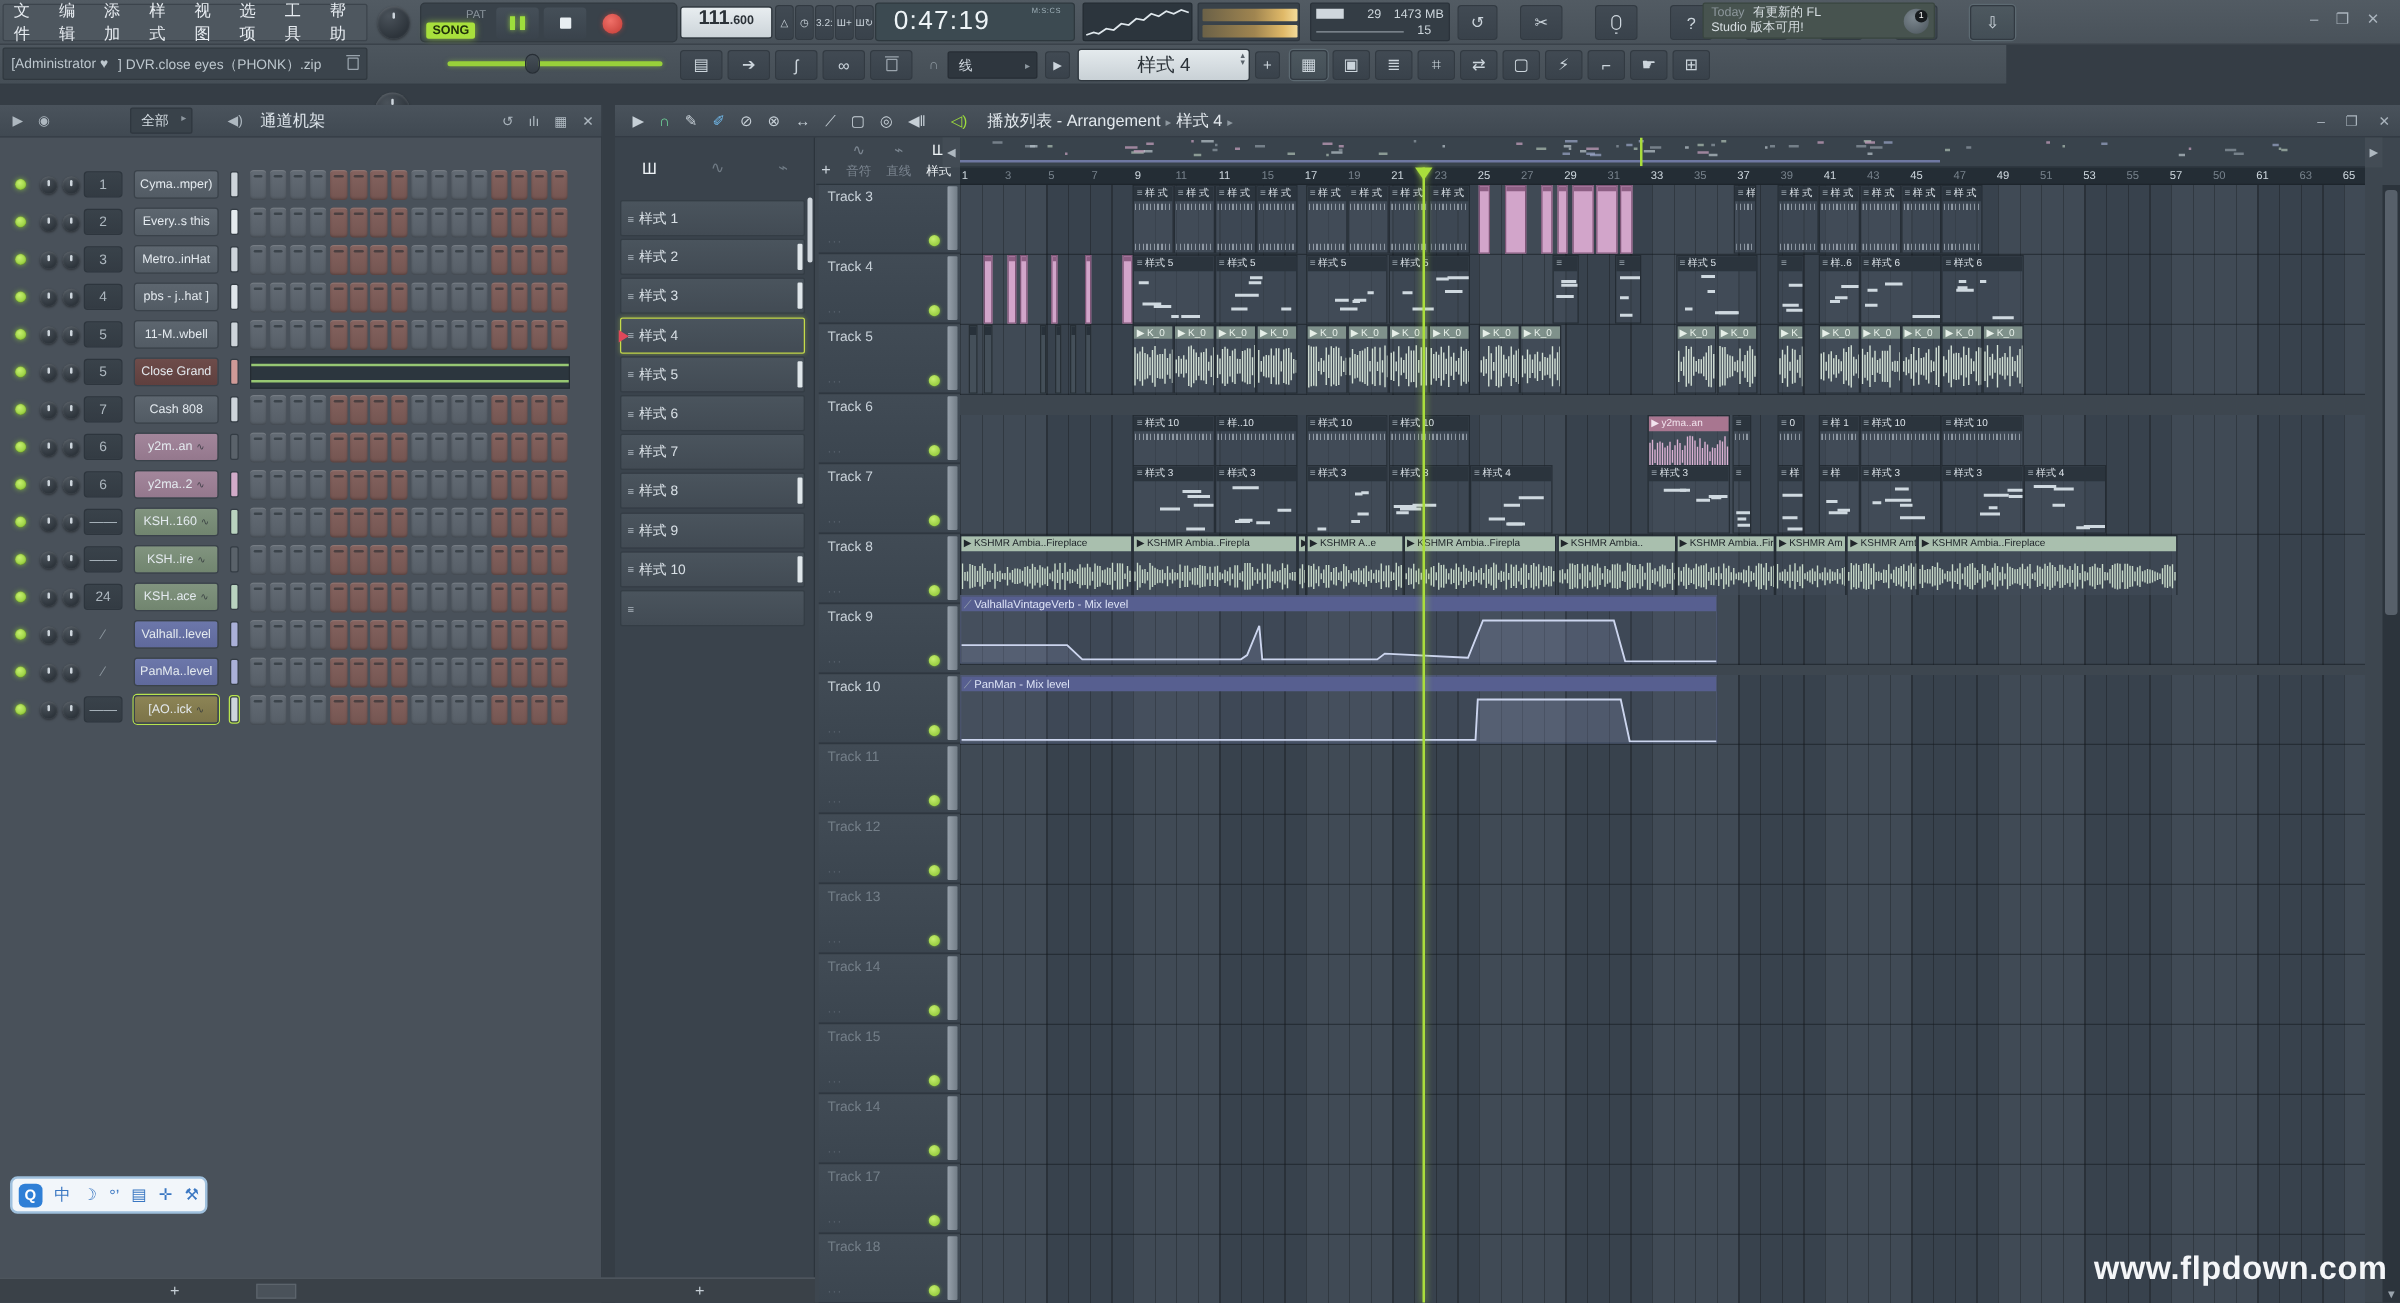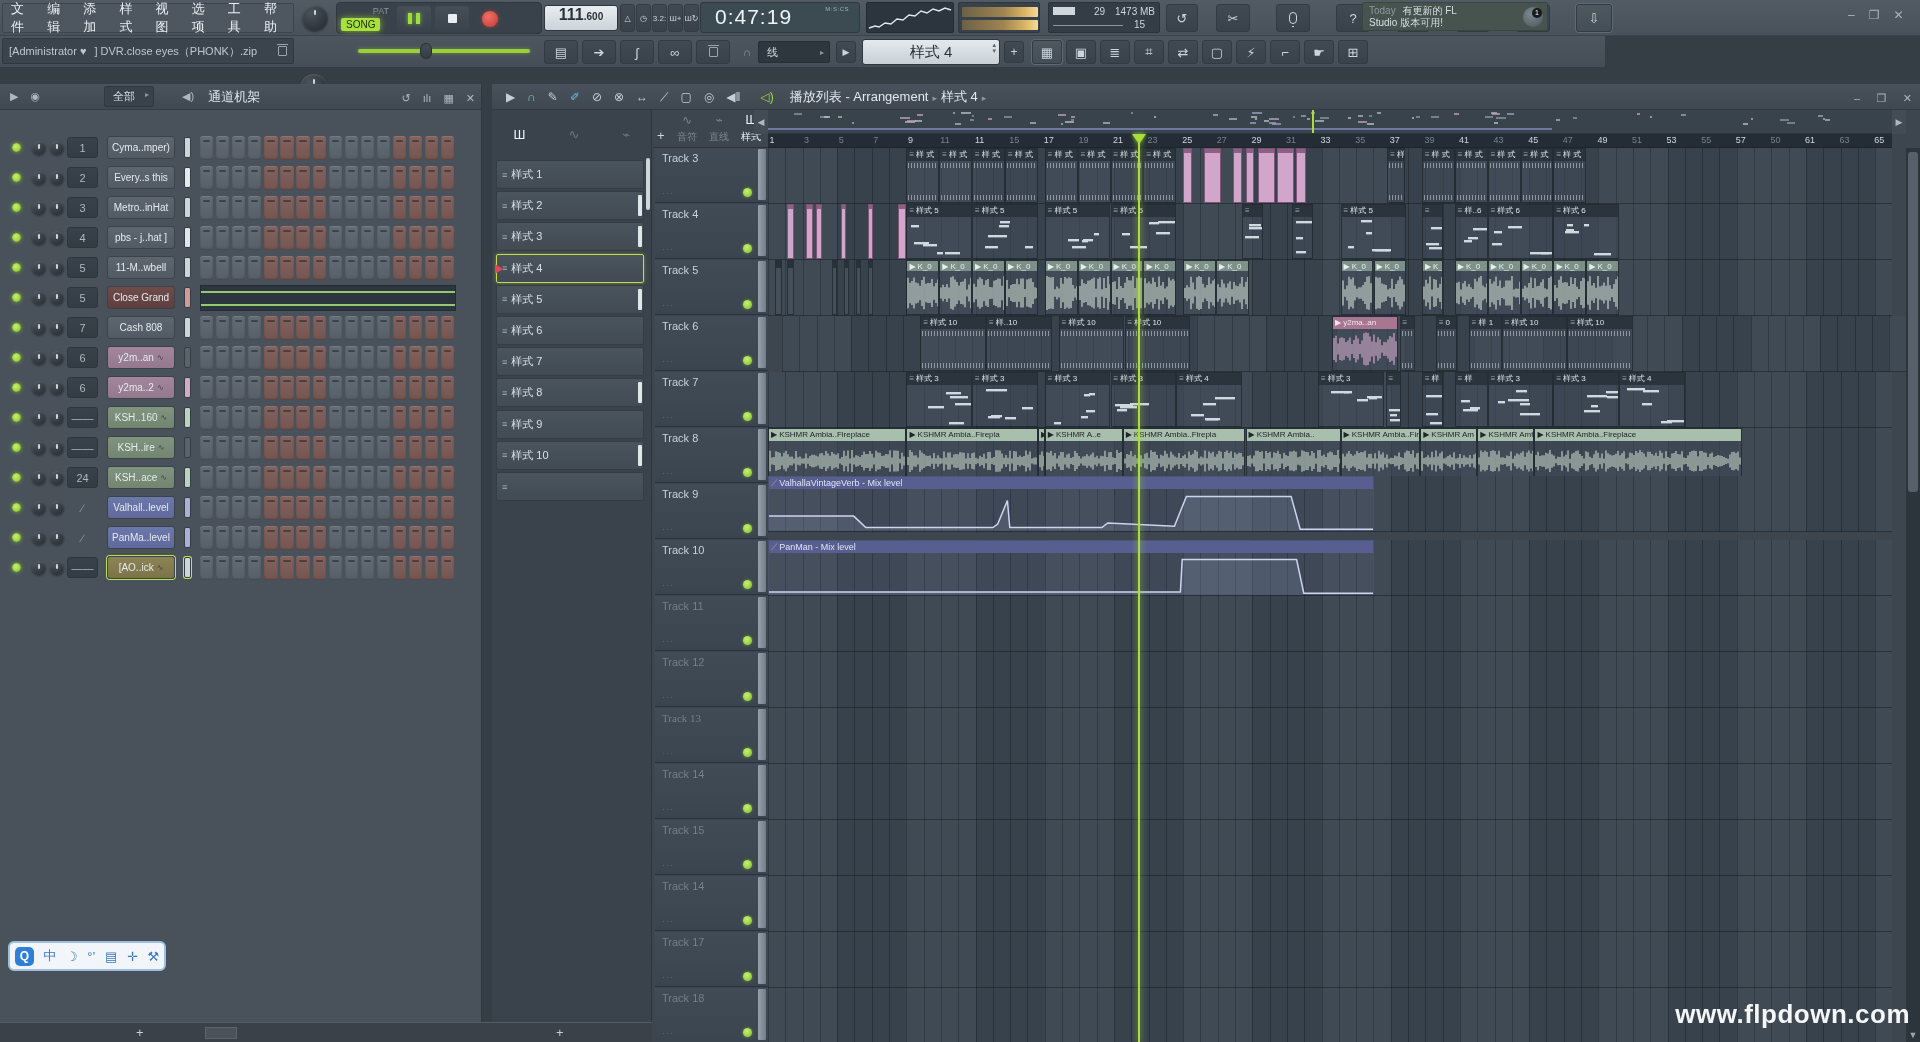--- a/index.html
+++ b/index.html
@@ -12,21 +12,21 @@
   #menubox{position:absolute;left:2px;top:3px;width:292px;height:30px;background:#4e575f;border:1px solid #3c444c;border-radius:2px;display:flex;align-items:center;padding:0 8px;gap:15px;}
   .menu-item{color:#e8edf2;font-size:13px;cursor:default;}
   .knob{border-radius:50%;background:radial-gradient(circle at 35% 30%,#4a525a,#2d343b 70%);box-shadow:inset 0 1px 2px rgba(255,255,255,.15),0 1px 2px rgba(0,0,0,.4);}
   .knob:after{content:"";position:absolute;left:50%;top:18%;width:2px;height:5px;background:#cdd5dc;transform:translateX(-50%);border-radius:1px;}
   .tbtn{position:absolute;top:4px;height:28px;background:linear-gradient(#414a53,#39424b);border:1px solid #323a42;border-radius:3px;color:#ccd5dc;display:flex;align-items:center;justify-content:center;font-size:13px;}
   .tbtn.small{font-size:11px;}
   .lit{background:linear-gradient(#4d585f,#434e56);box-shadow:0 0 0 1px #5d6a72;}
   #transport{position:absolute;left:336px;top:2px;width:206px;height:32px;background:#39424a;border-radius:4px;border:1px solid #30383f;}
   #patsong{position:absolute;left:4px;top:2px;width:52px;height:27px;}
   #pat-label{position:absolute;right:4px;top:1px;color:#8a949c;font-size:9px;}
-  #song-btn{position:absolute;left:0;bottom:1px;background:#a8e03c;color:#20300a;font-weight:normal;font-size:10px;padding:1px 5px;border-radius:2px;box-shadow:0 0 6px rgba(168,224,60,.7);}
+  #song-btn{position:absolute;left:0;bottom:1px;background:#a8e03c;color:#20300a;font-weight:bold;font-size:10px;padding:1px 5px;border-radius:2px;box-shadow:0 0 6px rgba(168,224,60,.7);}
   .transport-btn{position:absolute;top:3px;width:34px;height:25px;background:linear-gradient(#454f58,#3a434c);border-radius:3px;display:flex;align-items:center;justify-content:center;}
   #pause-btn{left:60px;}
   #pause-btn .bar{width:4px;height:11px;background:#9ede3c;margin:0 2px;box-shadow:0 0 4px rgba(158,222,60,.8);}
   #stop-btn{left:98px;}
   #stop-btn .sq{width:9px;height:9px;background:#e8eef2;border-radius:1px;}
   #rec-btn{left:136px;background:none;}
   #rec-btn .dot{width:16px;height:16px;border-radius:50%;background:radial-gradient(circle at 40% 35%,#f07068,#c23a34);box-shadow:0 0 4px rgba(220,70,60,.6);}
   #tempo{position:absolute;left:544px;top:5px;width:74px;height:26px;background:linear-gradient(#e8edf0,#ccd4d9);border-radius:3px;color:#2b3238;display:flex;align-items:baseline;justify-content:center;border:1px solid #2f373e;}
   #tempo .int{font-size:16px;font-weight:bold;}
   #tempo .frac{font-size:10px;font-weight:bold;}
@@ -913,21 +913,21 @@
         <div class="dots">···</div>
         <div class="tled"></div>
         <div class="strip"></div>
       </div>
       <div class="trk-head dim" style="top: 568px;">
         <div class="nm">Track 12</div>
         <div class="dots">···</div>
         <div class="tled"></div>
         <div class="strip"></div>
       </div>
-      <div class="trk-head dim" style="top: 624px; font-family: Liberation Serif, serif;">
+      <div class="trk-head dim" style="top: 624px;">
         <div class="nm">Track 13</div>
         <div class="dots">···</div>
         <div class="tled"></div>
         <div class="strip"></div>
       </div>
       <div class="trk-head dim" style="top: 680px;">
         <div class="nm">Track 14</div>
         <div class="dots">···</div>
         <div class="tled"></div>
         <div class="strip"></div>
@@ -1294,21 +1294,21 @@
             <path d="M1 12.0V28.0M3 14.8V25.2M5 6.8V33.2M7 3.3V36.7M9 9.7V30.3M11 9.1V30.9M13 9.4V30.6M15 12.9V27.1M17 4.2V35.8M19 11.0V29.0M21 5.1V34.9M23 13.8V26.2M25 16.0V24.0M27 8.0V32.0M29 4.8V35.2M31 5.2V34.8" stroke="#d4e2d6" stroke-width="1.1" fill="none"></path>
           </svg>
         </div>
         <div class="clip audioseg" style="left: 818.3px; width: 32.9px;">
           <div class="chead"><span class="pre" style="color: inherit;">▶</span><span>K_0</span></div>
           <svg width="32" height="40" style="position:absolute;left:0;top:12px;">
             <path d="M1 8.2V31.8M3 3.2V36.8M5 12.6V27.4M7 10.0V30.0M9 14.8V25.2M11 3.0V37.0M13 13.4V26.6M15 12.4V27.6M17 9.4V30.6M19 12.7V27.3M21 4.0V36.0M23 12.3V27.7M25 15.8V24.2M27 11.1V28.9M29 6.2V33.8M31 3.4V36.6" stroke="#d4e2d6" stroke-width="1.1" fill="none"></path>
           </svg>
         </div>
       </div>
-      <div class="lane" style="top: 232px; margin-left: 14px;">
+      <div class="lane" style="top: 248px;">
         <div class="clip ticks" style="left: 138.4px; width: 65.7px;">
           <div class="chead"><span class="pre">≡</span><span>样式 10</span></div>
           <div class="tickrow" style="top: 14px;"></div>
           <div class="tickrow" style="bottom: 2px;"></div>
         </div>
         <div class="clip ticks" style="left: 204.1px; width: 65.7px;">
           <div class="chead"><span class="pre">≡</span><span>样..10</span></div>
           <div class="tickrow" style="top: 14px;"></div>
           <div class="tickrow" style="bottom: 2px;"></div>
         </div>

